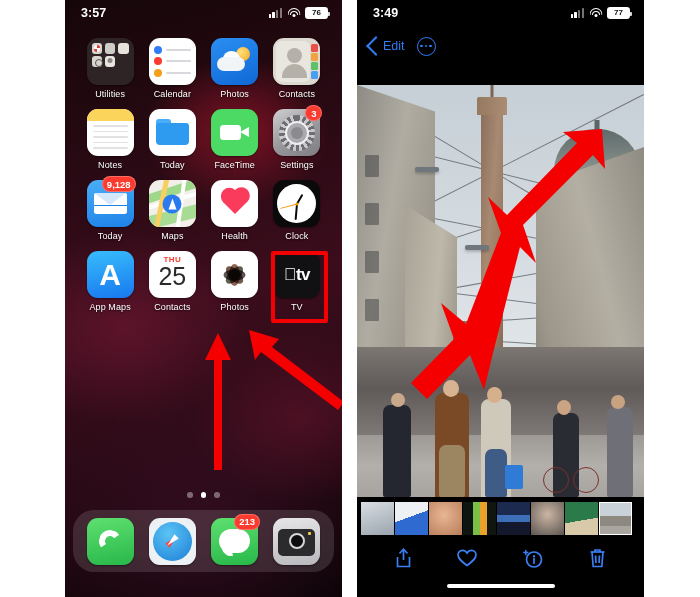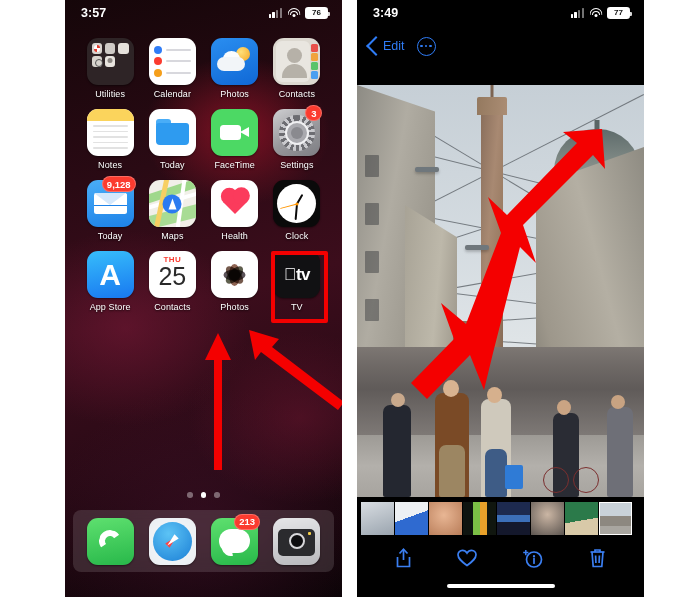--- a/index.html
+++ b/index.html
@@ -161,21 +161,21 @@
   .ic-tv .txt { color:#fff; font-size:17px; font-weight:bold; letter-spacing:-.5px; }
 
   
   .pagedots { position:absolute; left:0; right:0; top:492px; display:flex; justify-content:center; gap:8px; }
   .pagedots i { width:5.5px; height:5.5px; border-radius:50%; background:rgba(255,255,255,.38); }
   .pagedots i.on { background:#fff; }
 
   
   .dock {
     position:absolute; left:8px; right:8px; bottom:25px; height:62px;
-    background:rgba(255,255,255,.13); border-radius:8px;
+    background:rgba(255,255,255,.13); border-radius:21px;
     display:flex; align-items:center; justify-content:space-around; padding:0 6px;
     backdrop-filter:blur(6px);
     margin-top:40px;
   }
   .dock .iconwrap { position:relative; }
   .ic-phone { background:linear-gradient(170deg,#5ee06f 0%,#28b84a 100%); position:relative; }
   .ic-phone .hs { position:absolute; left:50%; top:50%; transform:translate(-50%,-50%) rotate(100deg); width:22px; height:22px; border:6px solid #fff; border-radius:50%; border-right-color:transparent; border-top-color:transparent; }
   .ic-safari { background:radial-gradient(circle at 50% 50%,#f2f5f8 0 38%,#e9edf1 100%); position:relative; }
   .ic-safari .dial { position:absolute; inset:4px; border-radius:50%; background:radial-gradient(circle at 40% 30%,#5cc3f5,#1b7fd6); }
   .ic-safari .nd { position:absolute; left:50%; top:50%; transform:translate(-50%,-50%) rotate(45deg); width:0; height:0;
@@ -438,21 +438,21 @@
         </div>
         <div class="app-label">Clock</div>
       </div>
 
       <div class="app">
         <div class="iconwrap">
           <div class="icon ic-appstore">
               <span class="a">A</span>
             </div>
         </div>
-        <div class="app-label">App Store</div>
+        <div class="app-label">App Maps</div>
       </div>
 
       <div class="app">
         <div class="iconwrap">
           <div class="icon ic-calendar">
             <span class="cal-dow">THU</span>
             <span class="cal-day">25</span>
           </div>
         </div>
         <div class="app-label">Contacts</div>

